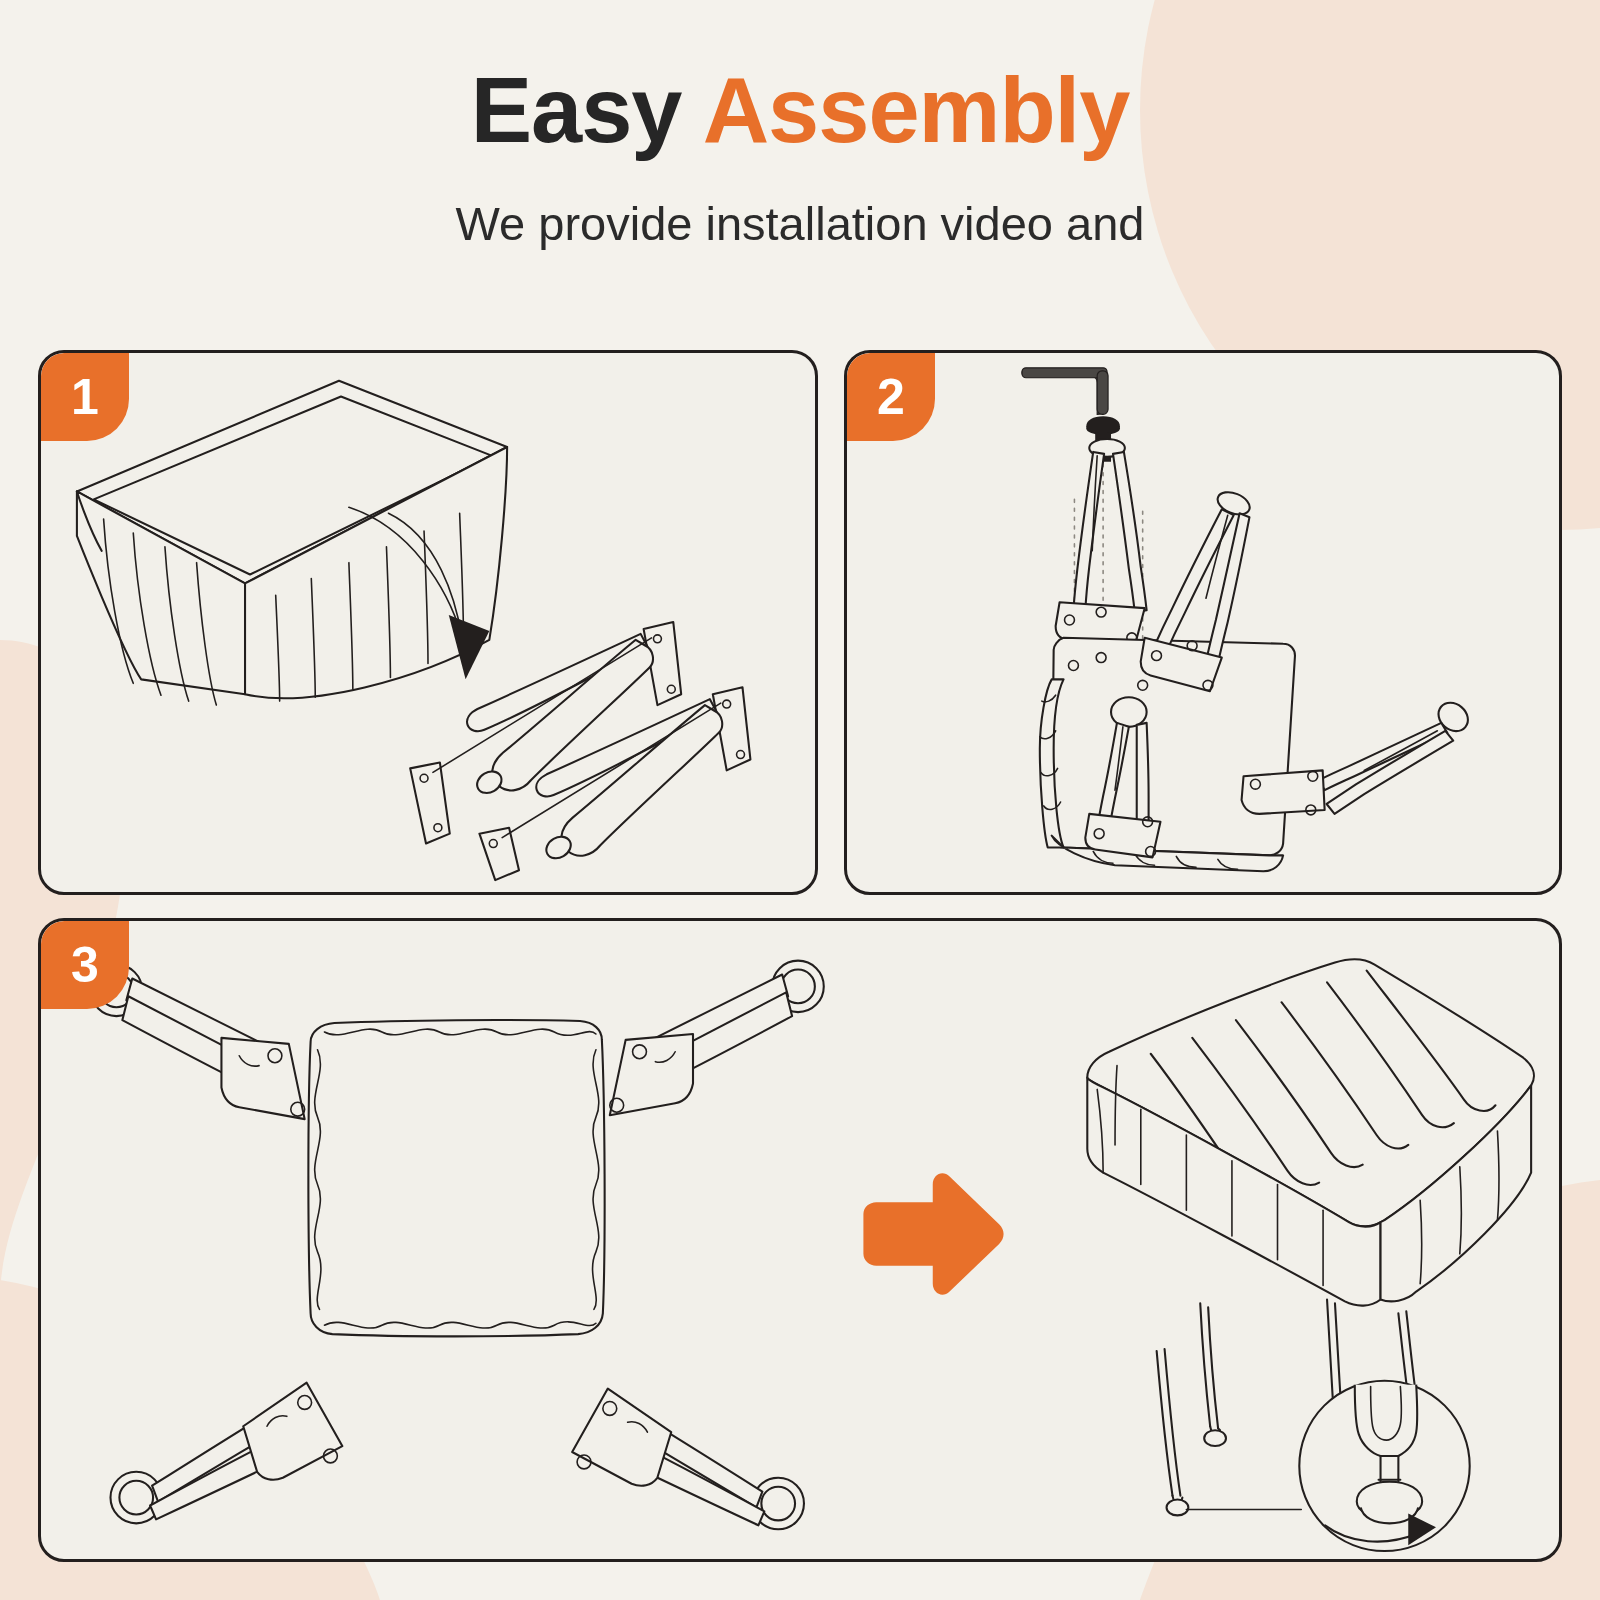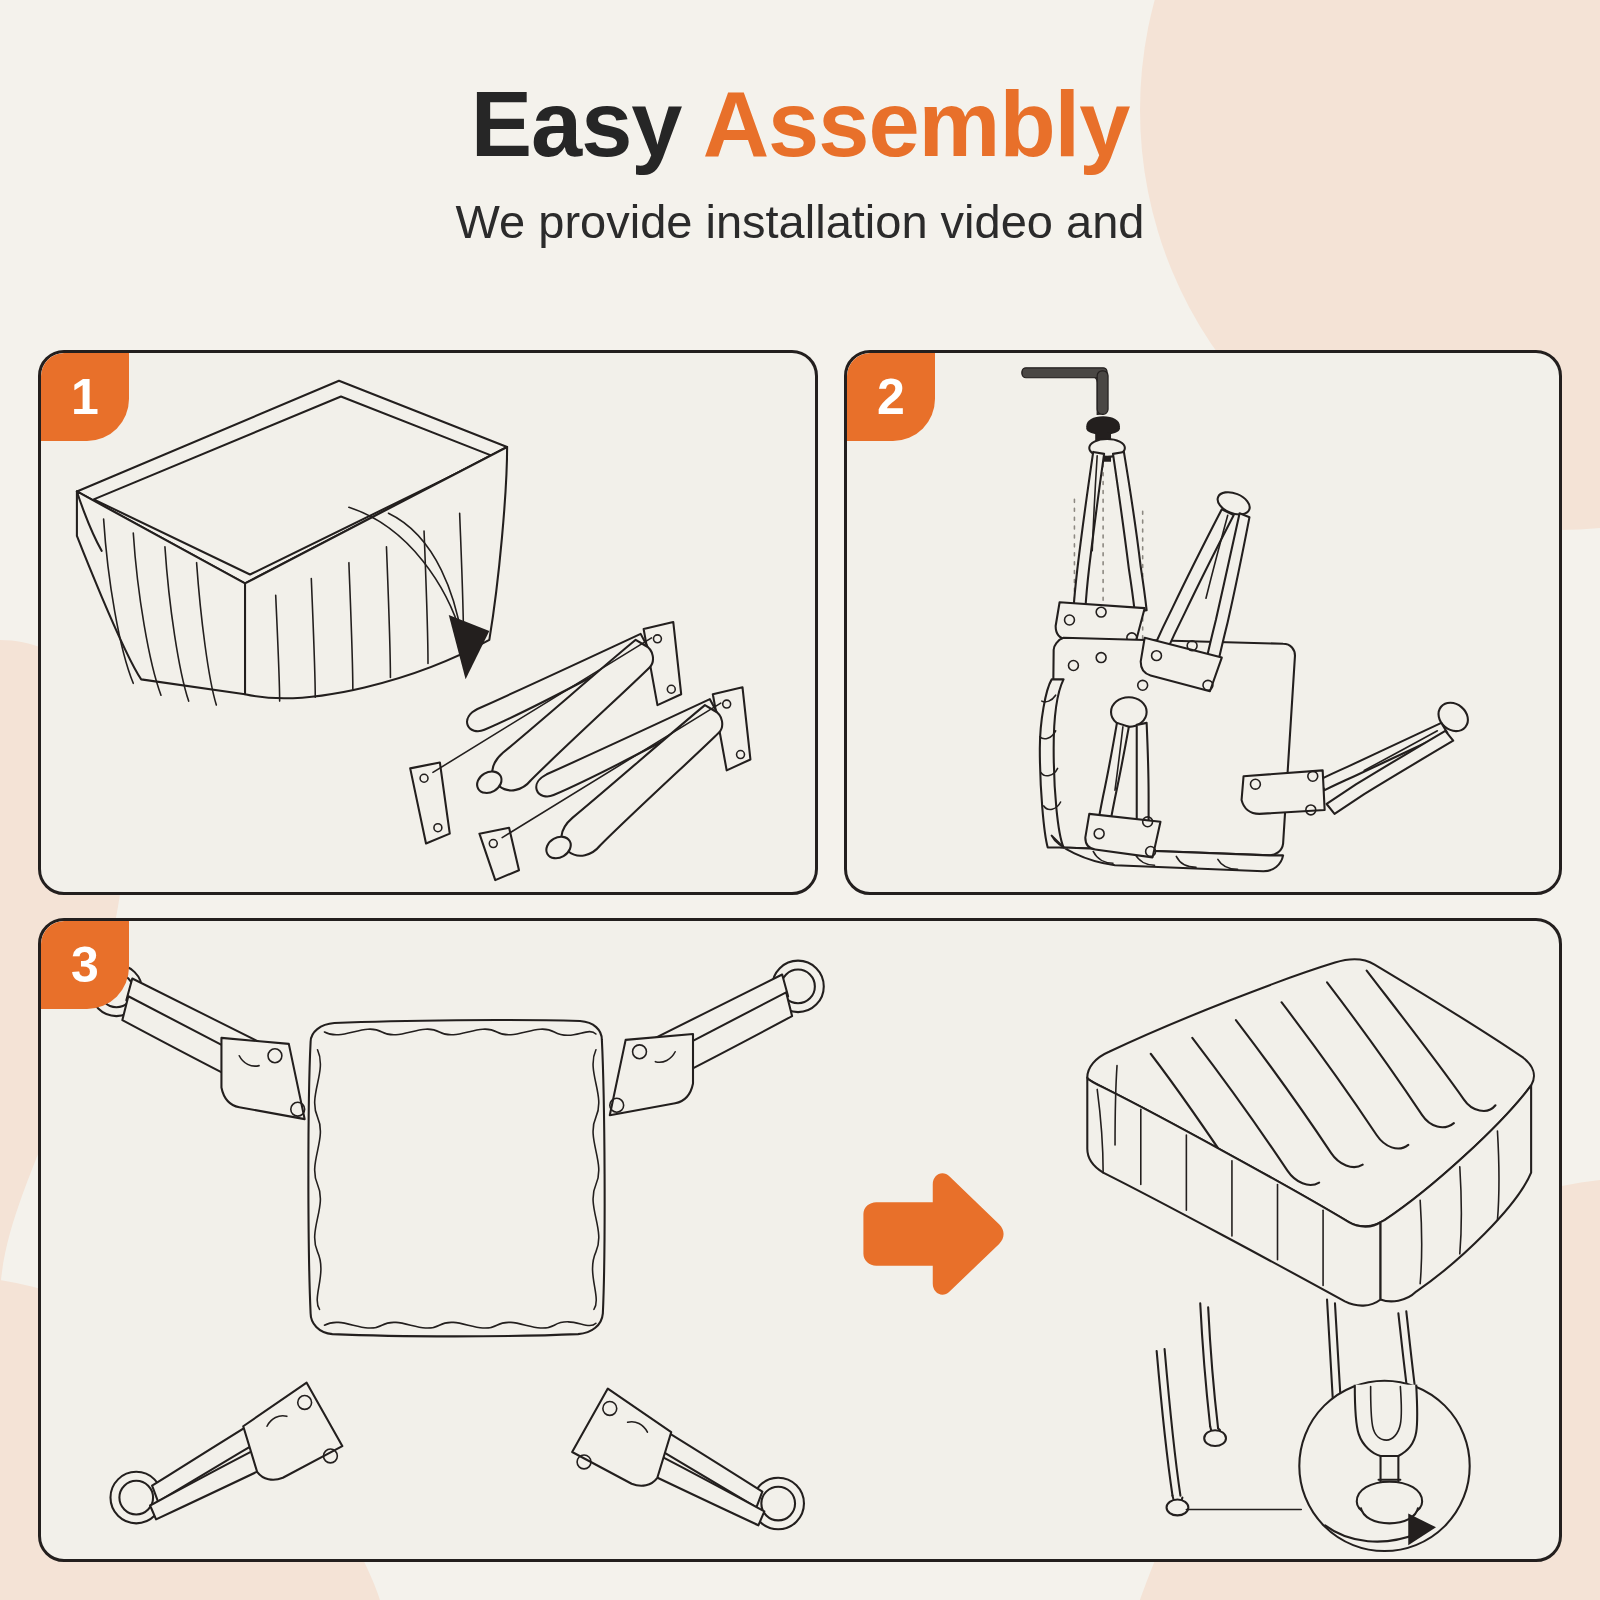--- a/index.html
+++ b/index.html
@@ -21,37 +21,37 @@
     inset: 0;
     width: 1600px;
     height: 1600px;
     z-index: 0;
     pointer-events: none;
   }
 
   
   #header {
     position: absolute;
-    top: 14px; left: 0;
+    top: 0; left: 0;
     width: 1600px;
     z-index: 3;
     text-align: center;
   }
   #page-title {
     margin: 0;
     padding-top: 62px;
     font-size: 92px;
     font-weight: bold;
     letter-spacing: -1px;
     line-height: 1.05;
   }
   #page-title .t-dark { color: #262626; }
   #page-title .t-accent { color: #E8702A; }
   #page-subtitle {
-    margin: 0;
+    margin: 16px;
     padding-top: 18px;
     font-size: 47px;
     font-weight: normal;
     color: #2B2B2B;
     line-height: 1.32;
   }
 
   
   .panel {
     position: absolute;

